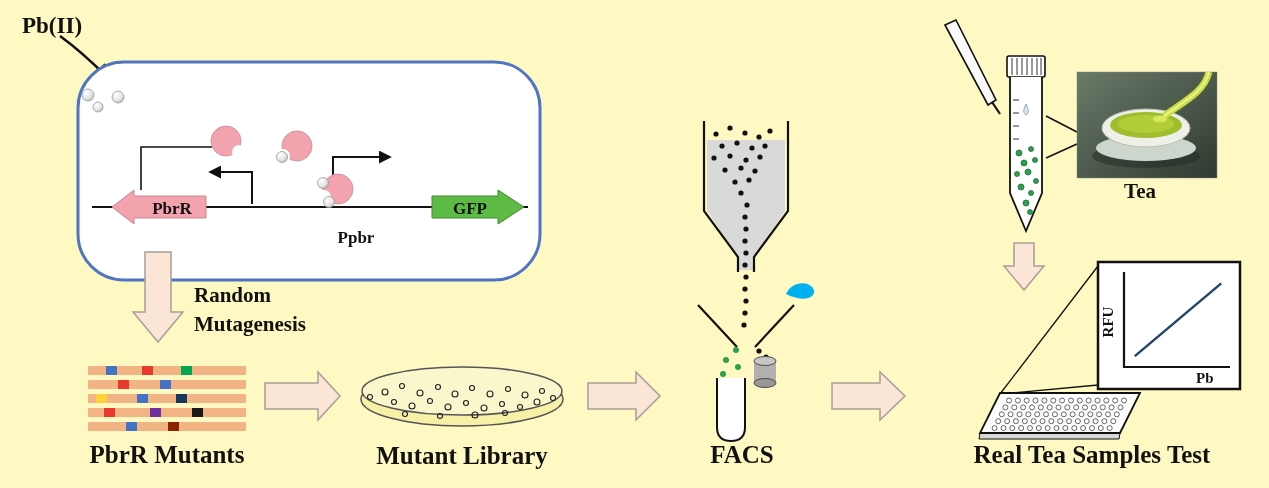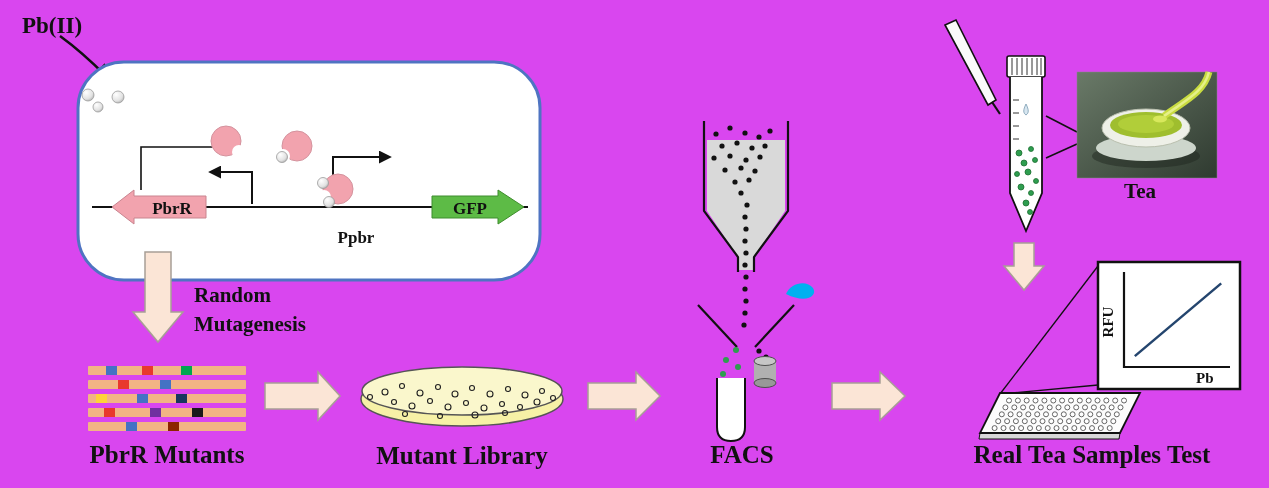--- a/index.html
+++ b/index.html
@@ -1,16 +1,16 @@
 <!DOCTYPE html>
 <html><head>
 <meta charset="utf-8">
 <style>
   html,body{margin:0;padding:0;background:#ffffff;}
-  .figure{position:relative;width:1269px;height:488px;background:#d946ef;overflow:hidden;}
+  .figure{position:relative;width:1269px;height:488px;background:#fef9c3;overflow:hidden;}
   svg{display:block;}
   text{font-family:"Liberation Serif","DejaVu Serif",serif;fill:#111111;}
   .caption{font-size:25px;font-weight:bold;}
   .gene-label{font-size:17px;font-weight:bold;}
   .big-label{font-size:23px;font-weight:bold;}
   .mid-label{font-size:21px;font-weight:bold;}
   .axis-label{font-size:15px;font-weight:bold;}
 </style>
 </head>
 <body>

